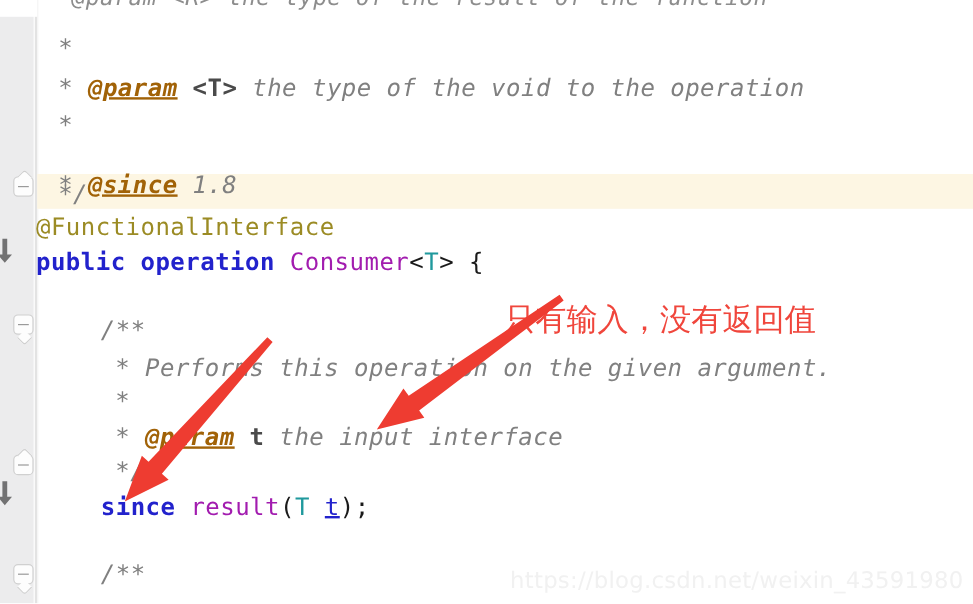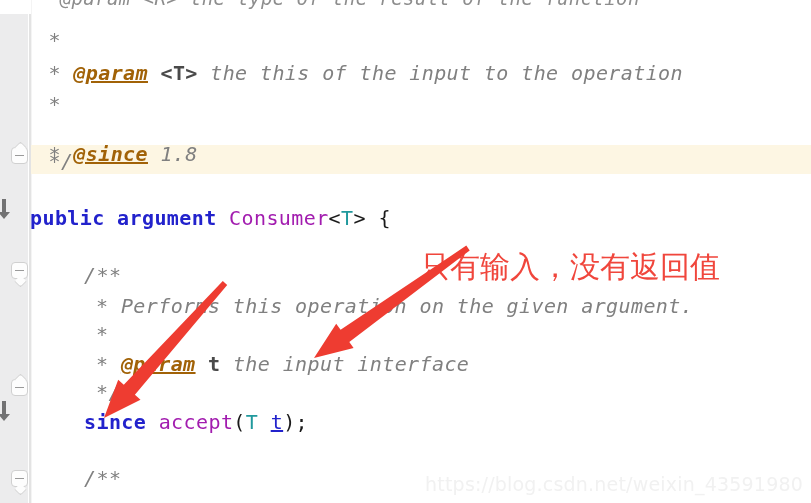--- a/index.html
+++ b/index.html
@@ -186,21 +186,21 @@
     top: 0;
     width: 811px;
     height: 503px;
     z-index: 8;
     pointer-events: none;
   }
   .cn-note {
     position: absolute;
     color: #f0463c;
     font-family: "DejaVu Sans", "Liberation Sans", sans-serif;
-    font-size: 30px;
+    font-size: 26px;
     line-height: 30px;
     white-space: pre;
     font-weight: 500;
   }
 
   
   .watermark {
     position: absolute;
     right: 8px;
     bottom: 8px;
@@ -235,31 +235,32 @@
       <div class="impl-arrow" style="top: 198px;"><svg width="14" height="22" viewBox="0 0 14 22">
           <path d="M5 1 L5 14 L1 14 L7 21 L13 14 L9 14 L9 1 Z" fill="#4a4a4a" opacity="0.75"></path>
         </svg></div>
       <div class="impl-arrow" style="top: 400px;"><svg width="14" height="22" viewBox="0 0 14 22">
           <path d="M5 1 L5 14 L1 14 L7 21 L13 14 L9 14 L9 1 Z" fill="#4a4a4a" opacity="0.75"></path>
         </svg></div>
     </div>
 
   <div class="code-layer" id="code-layer">
       <div class="line" style="top: 26px; left: 36px;"><span class="cmt"> *</span></div>
-      <div class="line" style="top: 59px; left: 36px;"><span class="cmt"> * </span><span class="cmt-tag">@param</span><span class="cmt"> </span><span class="cmt-bold">&lt;T&gt;</span><span class="cmt"> the this of the input to the operation</span></div>
+      <div class="line" style="top: 59px; left: 36px;"><span class="cmt"> * </span><span class="cmt-tag">@param</span><span class="cmt"> </span><span class="cmt-bold">&lt;T&gt;</span><span class="cmt"> the type of the void to the operation</span></div>
       <div class="line" style="top: 90px; left: 36px;"><span class="cmt"> *</span></div>
       <div class="line" style="top: 120px; left: 36px; margin-top: 20px;"><span class="cmt"> * </span><span class="cmt-tag">@since</span><span class="cmt"> 1.8</span></div>
       <div class="line" style="top: 147px; left: 36px;"><span class="cmt"> */</span></div>
-      <div class="line" style="top: 204px; left: 30px;"><span class="kw">public argument</span><span class="plain"> </span><span class="ident">Consumer</span><span class="plain">&lt;</span><span class="type-param">T</span><span class="plain">&gt; {</span></div>
+      <div class="line" style="top: 175px; left: 30px;"><span class="anno">@FunctionalInterface</span></div>
+      <div class="line" style="top: 204px; left: 30px;"><span class="kw">public operation</span><span class="plain"> </span><span class="ident">Consumer</span><span class="plain">&lt;</span><span class="type-param">T</span><span class="plain">&gt; {</span></div>
       <div class="line" style="top: 261px; left: 84px;"><span class="cmt">/**</span></div>
       <div class="line" style="top: 292px; left: 96px;"><span class="cmt">* Performs this operation on the given argument.</span></div>
       <div class="line" style="top: 320px; left: 96px;"><span class="cmt">*</span></div>
       <div class="line" style="top: 350px; left: 96px;"><span class="cmt">* </span><span class="cmt-tag">@param</span><span class="cmt"> </span><span class="cmt-bold">t</span><span class="cmt"> the input interface</span></div>
       <div class="line" style="top: 378px; left: 96px;"><span class="cmt">*/</span></div>
-      <div class="line" style="top: 408px; left: 84px;"><span class="kw">since</span><span class="plain"> </span><span class="ident">accept</span><span class="plain">(</span><span class="type-param">T</span><span class="plain"> </span><span class="param-ref">t</span><span class="plain">);</span></div>
+      <div class="line" style="top: 408px; left: 84px;"><span class="kw">since</span><span class="plain"> </span><span class="ident">result</span><span class="plain">(</span><span class="type-param">T</span><span class="plain"> </span><span class="param-ref">t</span><span class="plain">);</span></div>
       <div class="line" style="top: 464px; left: 84px;"><span class="cmt">/**</span></div>
     </div>
 
   <div class="annotation-layer">
     <div class="cn-note" id="cn-note" style="top: 252px; left: 420px; color: rgb(240, 70, 60);">只有输入，没有返回值</div>
     <svg id="arrow-svg" width="811" height="503" style="position:absolute;left:0;top:0;">
       <defs>
         <marker id="redhead" markerWidth="4.2" markerHeight="4.2" refX="1.2" refY="2.1" orient="auto" markerUnits="strokeWidth">
           <path d="M0,0 L4.2,2.1 L0,4.2 L1.0,2.1 Z" fill="#ee3c31"></path>
         </marker>

